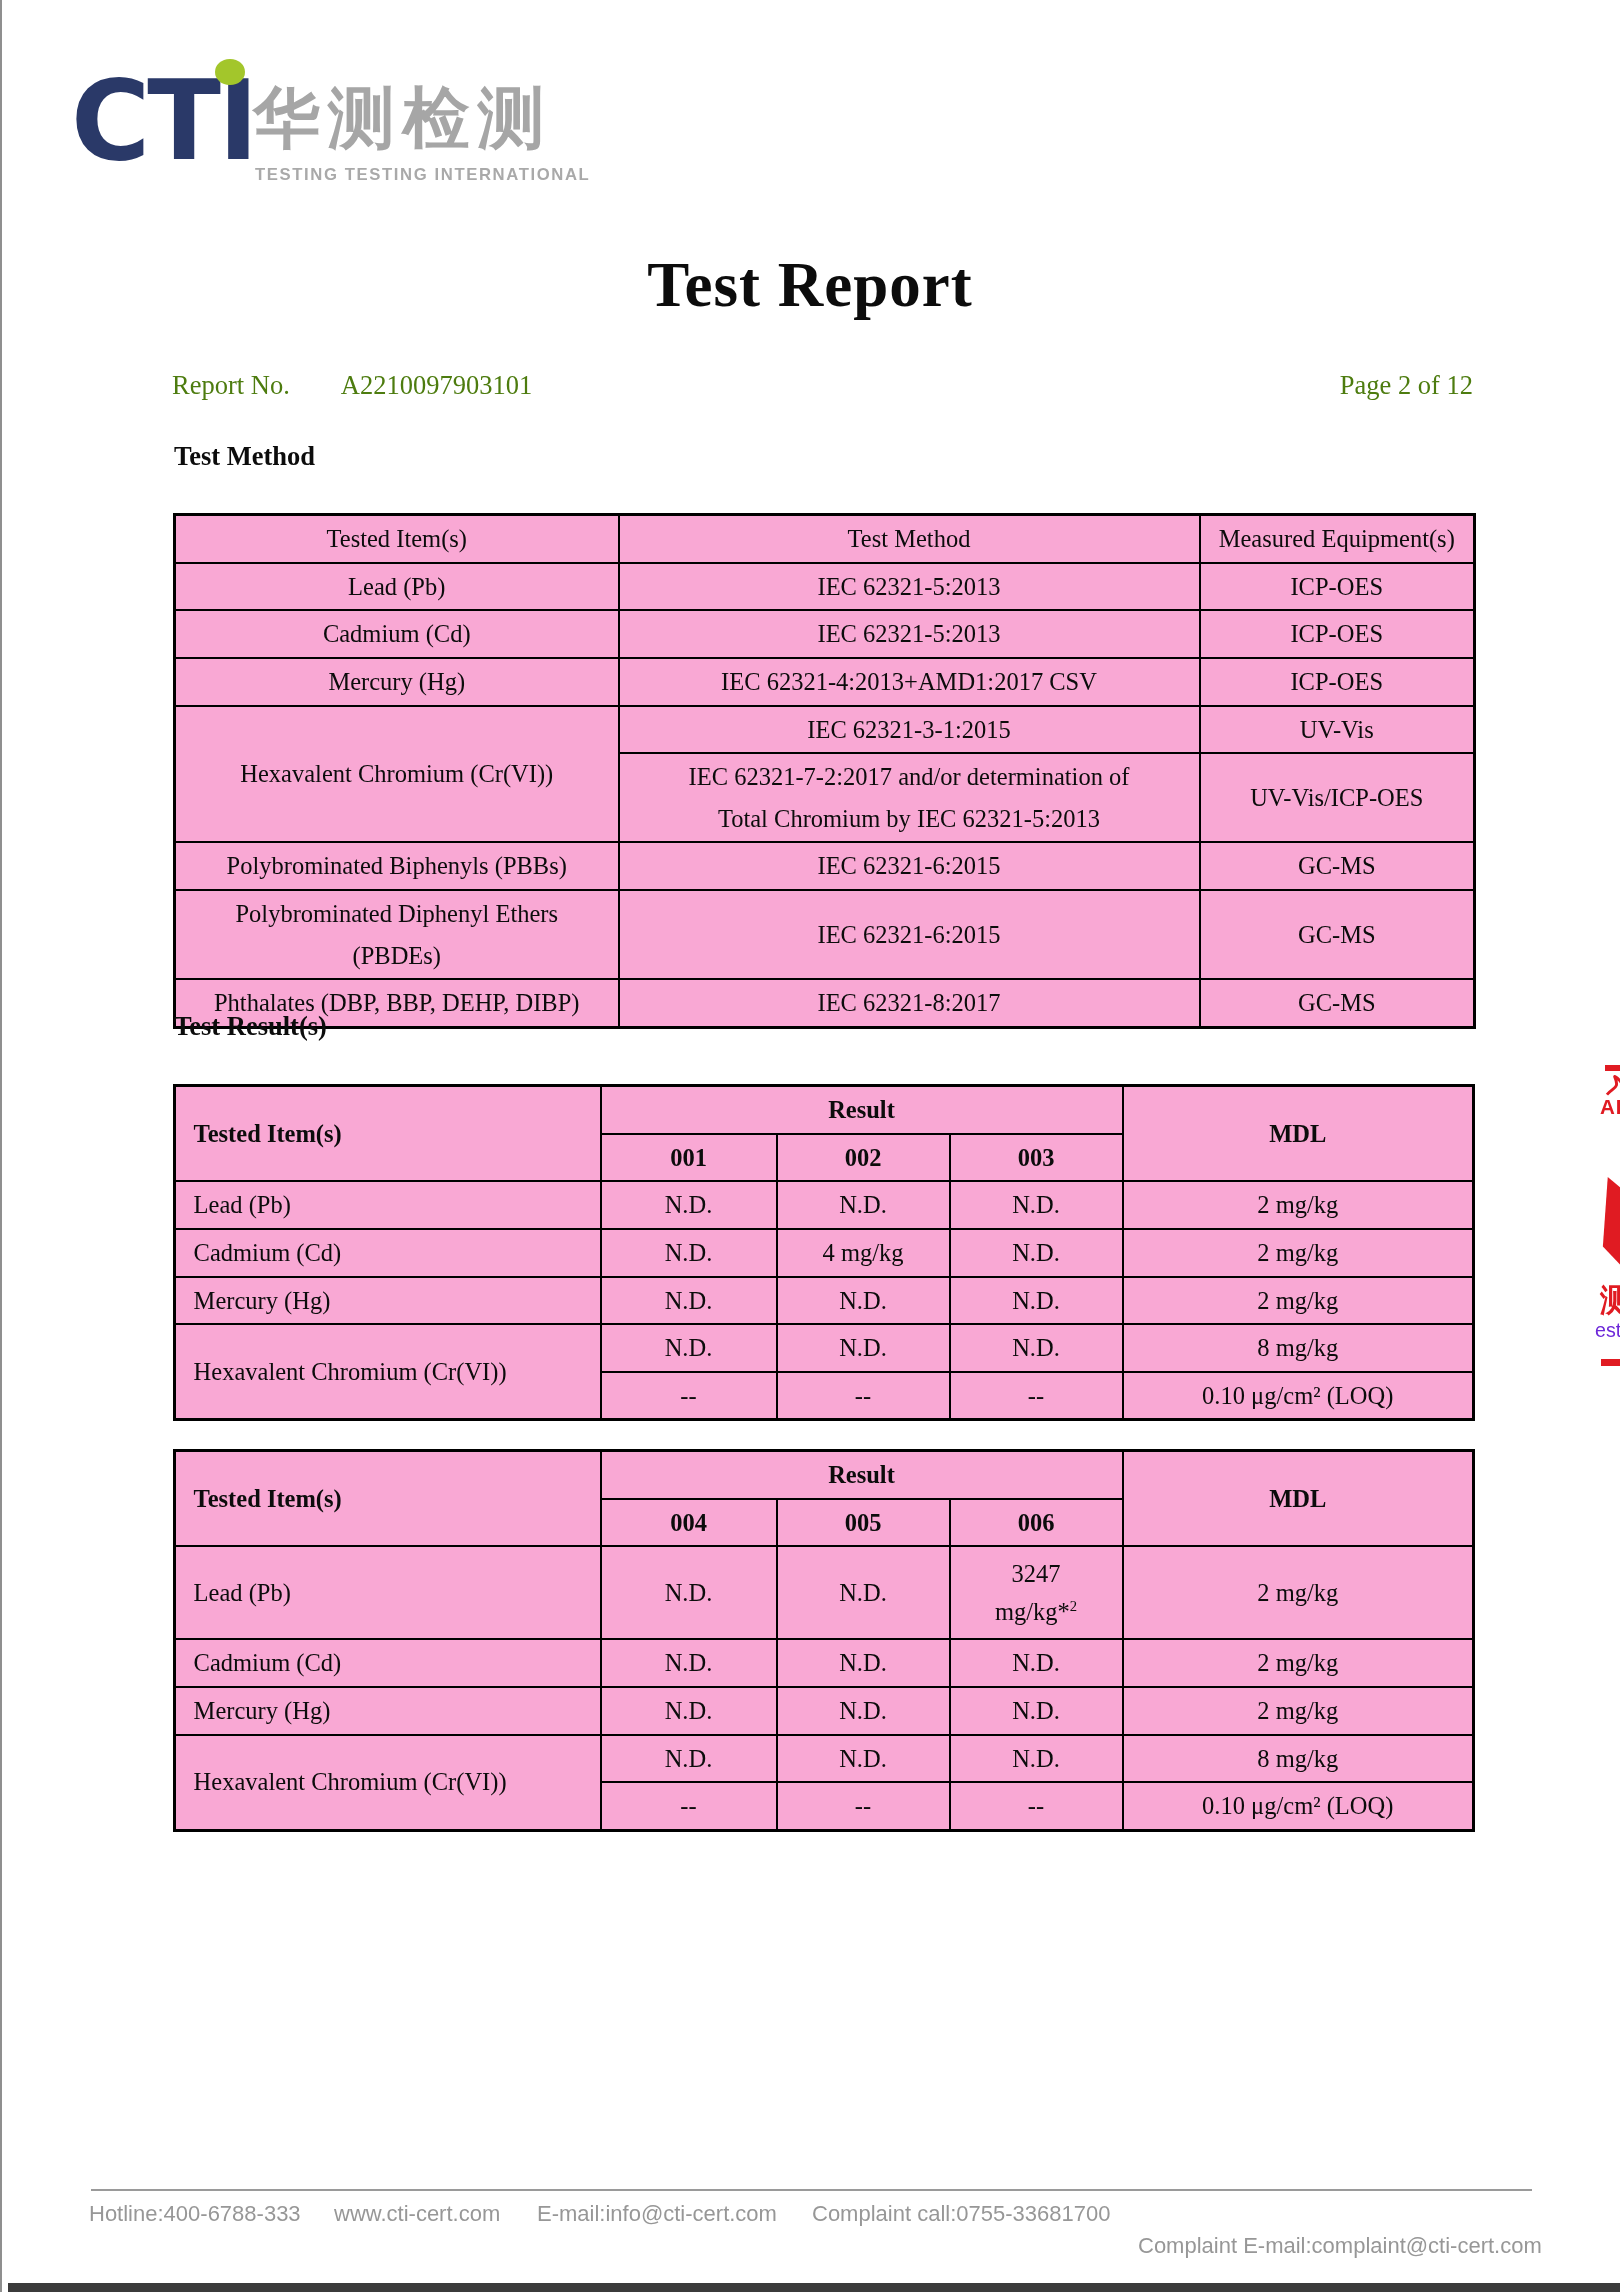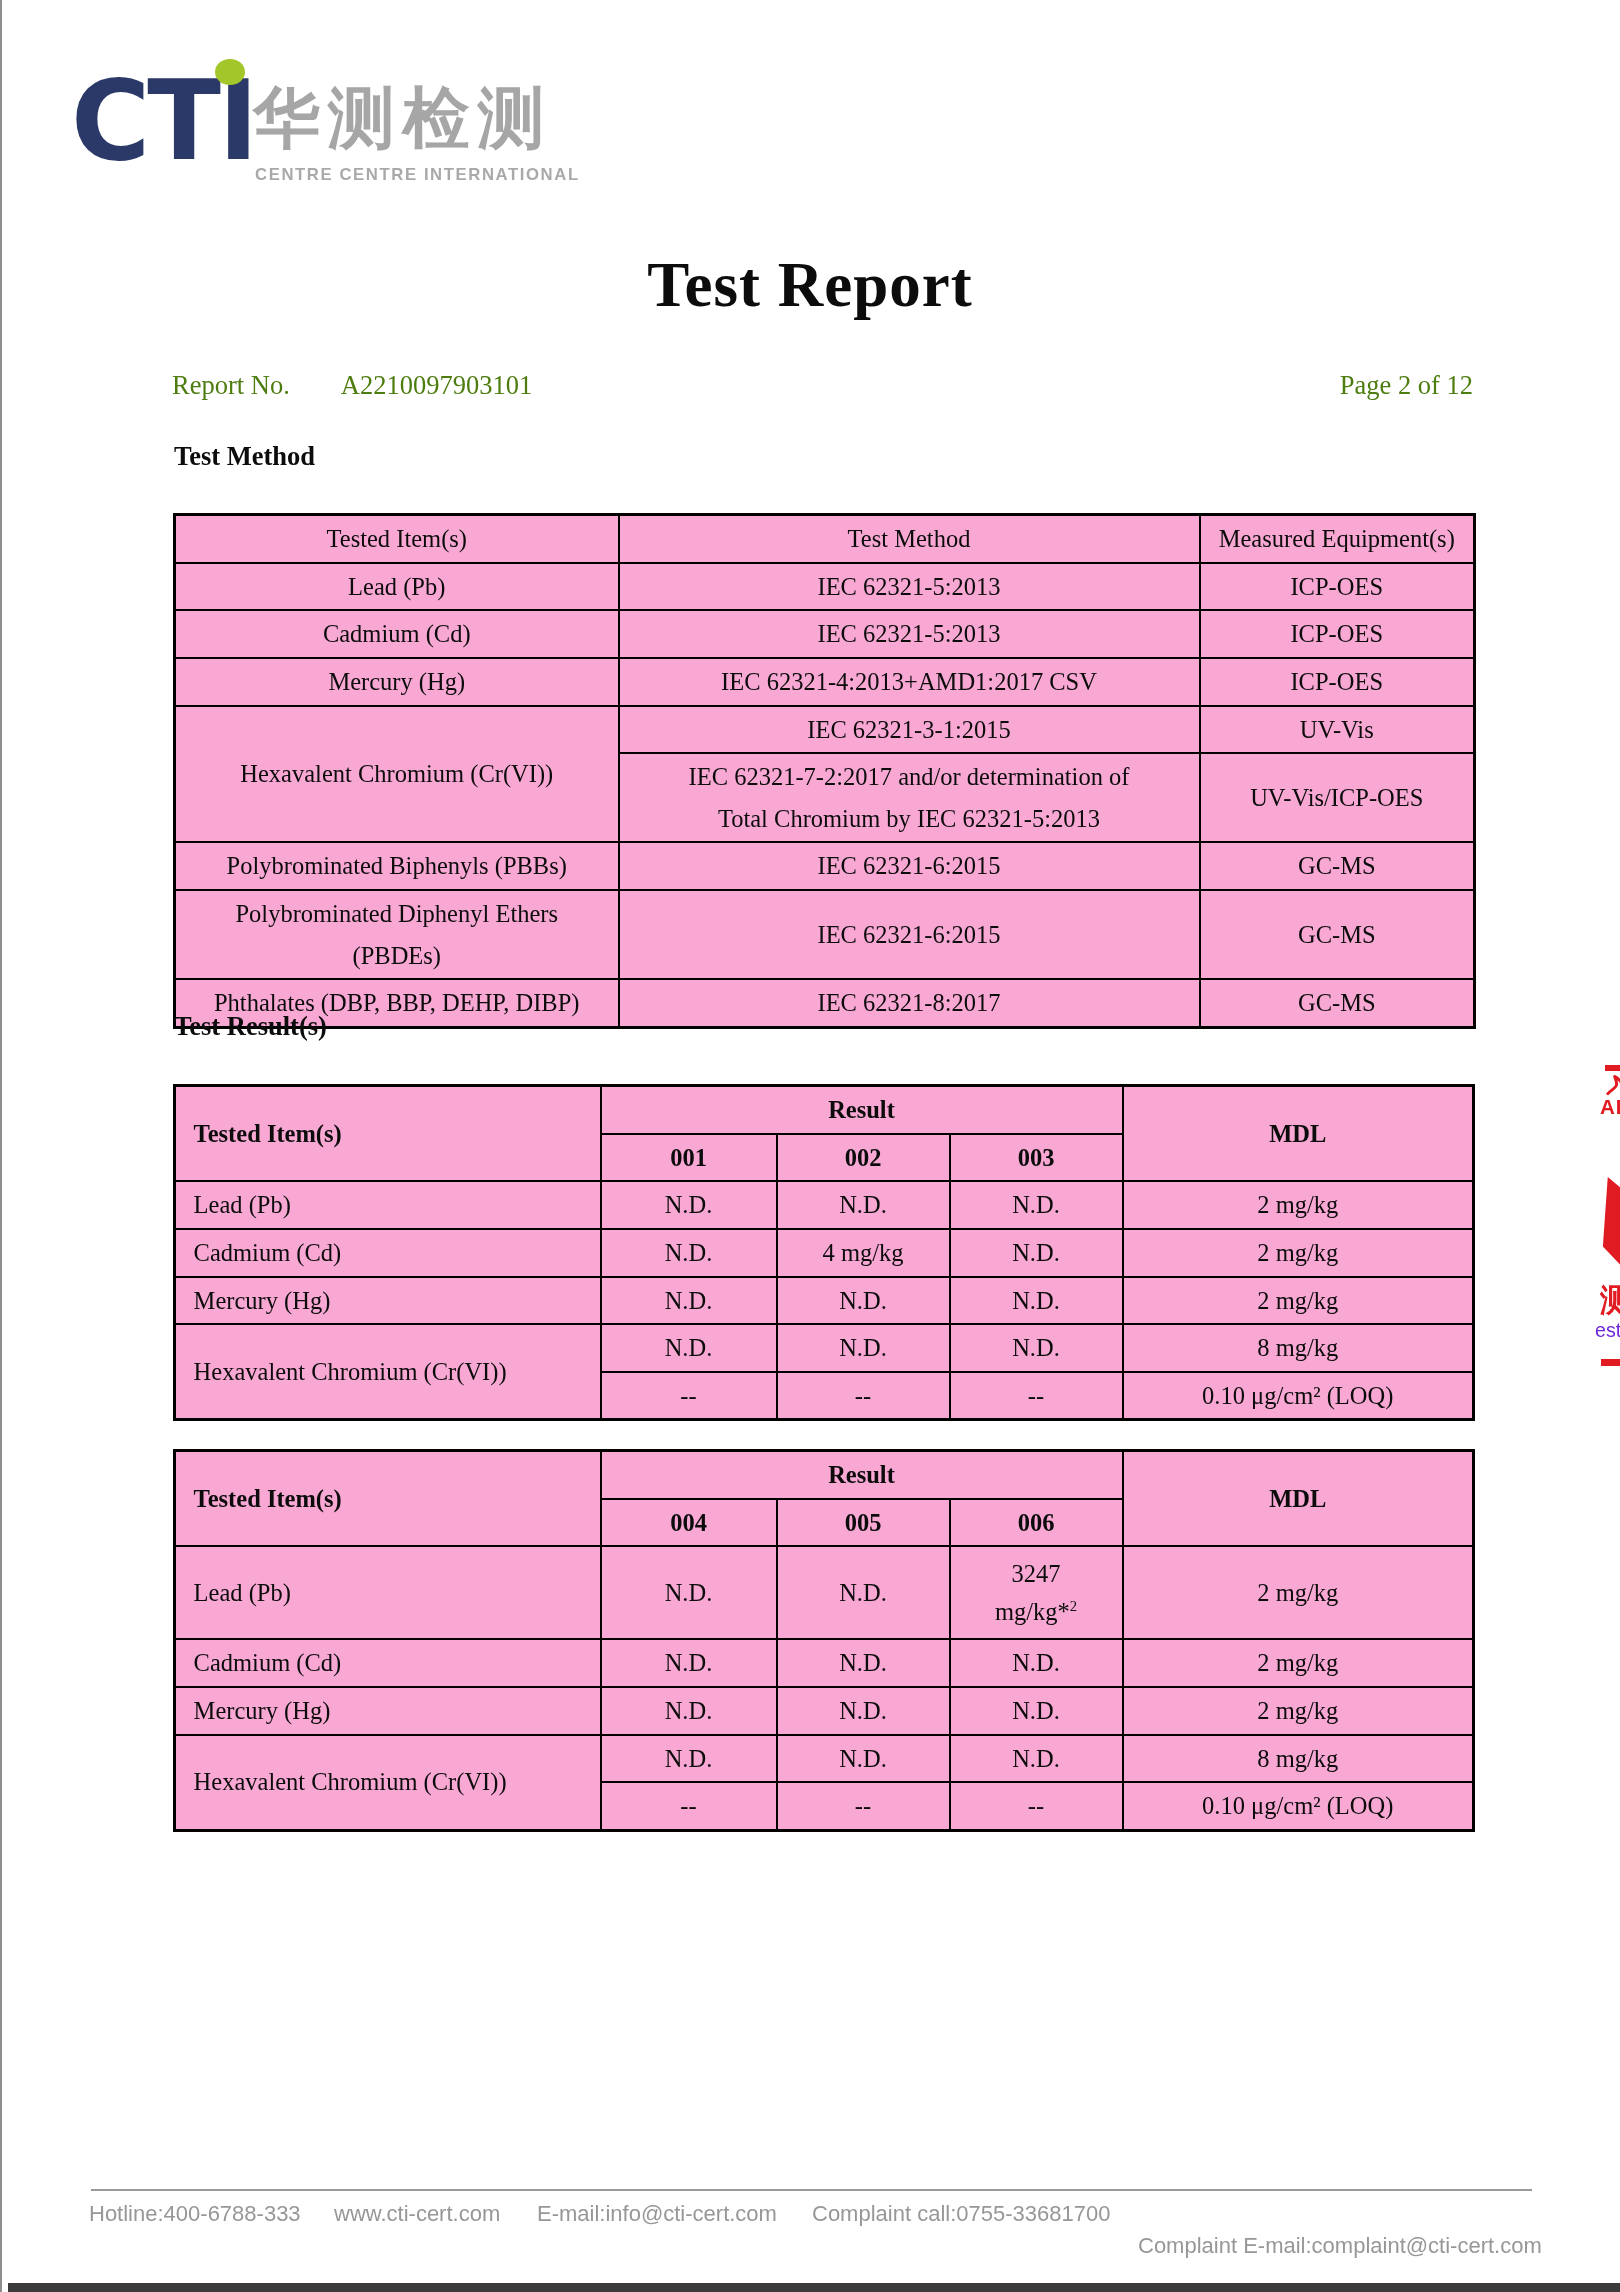--- a/index.html
+++ b/index.html
@@ -105,21 +105,21 @@
 
 <div class="page">
 
   <div class="left-edge"></div>
   <div class="bottom-edge"></div>
 
   <div class="logo">
     <div class="logo-cti">CTI</div>
     <div class="logo-dot"></div>
     <div class="logo-cn">华测检测</div>
-    <div class="logo-sub">CENTRE CENTRE INTERNATIONAL</div>
+    <div class="logo-sub">TESTING TESTING INTERNATIONAL</div>
   </div>
 
   <div class="title">Test Report</div>
 
   <div class="report-row">
     <span>Report No.</span>
     <span class="report-no-value">A2210097903101</span>
     <span class="page-info">Page 2 of 12</span>
   </div>
 

